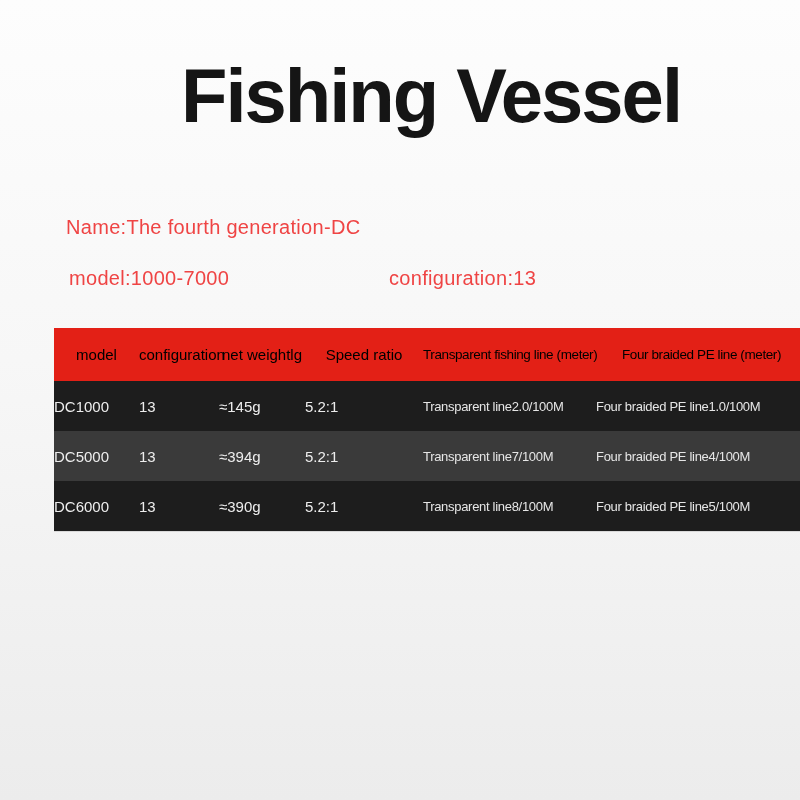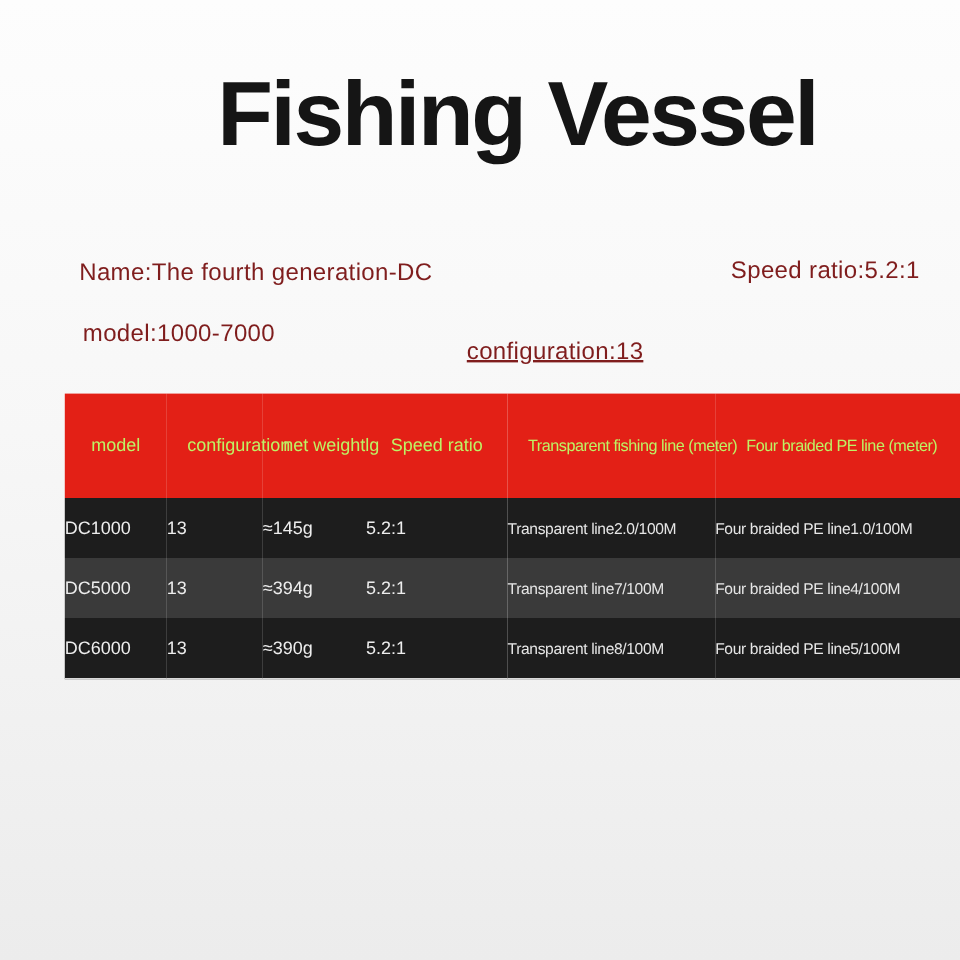--- a/index.html
+++ b/index.html
@@ -13,45 +13,45 @@
 
   .title{
     position:absolute;top:52px;left:0;width:800px;
     margin:0;text-align:center;
     font-size:76px;font-weight:bold;letter-spacing:-2px;
     color:#151515;line-height:1.15;
   }
 
   .spec{
     position:absolute;
-    font-size:20px;color:#7f1d1d;letter-spacing:0.3px;
+    font-size:20px;color:#ef4444;letter-spacing:0.3px;
     white-space:nowrap;
   }
   .spec-name  {left:35px; top:216px;}
   .spec-colour{left:355px;top:216px;}
   .spec-speed {left:578px;top:215px;}
   .spec-model {left:38px; top:267px;}
-  .spec-config{left:358px;top:282px;text-decoration:underline;}
+  .spec-config{left:358px;top:267px;}
 
   table.spec-table{
     position:absolute;left:23px;top:328px;width:753px;
     border-collapse:collapse;table-layout:fixed;
     border-bottom:1px solid #d9d9d9;
   }
   .spec-table col.c1{width:85px;}
   .spec-table col.c2{width:80px;}
   .spec-table col.c3{width:86px;}
   .spec-table col.c4{width:118px;}
   .spec-table col.c5{width:173px;}
   .spec-table col.c6{width:211px;}
 
   .spec-table thead th{
-    height:53px;background:#e32016;color:#bef264;
+    height:53px;background:#e32016;color:#000000;
     font-weight:normal;font-size:15px;letter-spacing:0;
-    text-align:center;vertical-align:middle;padding:17px;
+    text-align:center;vertical-align:middle;padding:0;
     white-space:nowrap;
   }
   .spec-table thead th:nth-child(5),
   .spec-table thead th:nth-child(6){font-size:13.5px;letter-spacing:-0.4px;}
 
   .spec-table tbody td{
     height:50px;vertical-align:middle;
     color:#ededed;font-size:15px;padding:0;white-space:nowrap;
   }
   .spec-table tbody td:nth-child(5),
@@ -61,21 +61,20 @@
   .spec-table tbody tr:nth-child(even){background:#3a3a3a;}
 </style>
 </head>
 <body>
 
 <div class="page">
 
   <h1 class="title">Fishing Vessel</h1>
 
   <span class="spec spec-name">Name:The fourth generation-DC</span>
-  <span class="spec spec-speed">Speed ratio:5.2:1</span>
   <span class="spec spec-model">model:1000-7000</span>
   <span class="spec spec-config">configuration:13</span>
 
   <table class="spec-table">
     <colgroup>
       <col class="c1">
         <col class="c2">
         <col class="c3">
         <col class="c4">
         <col class="c5">

